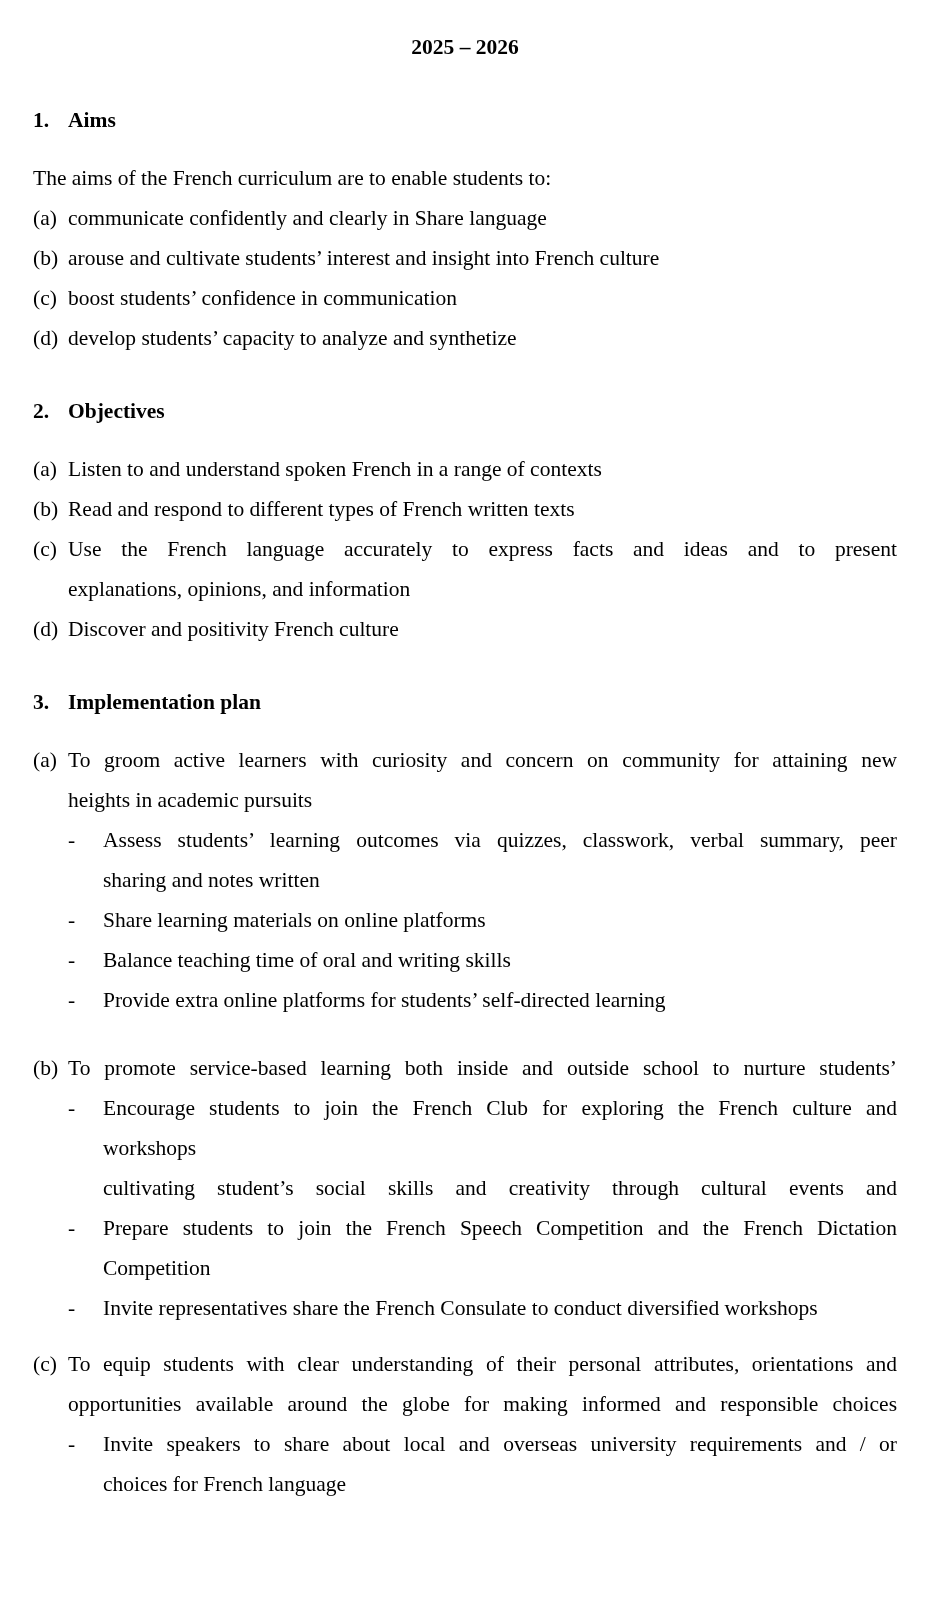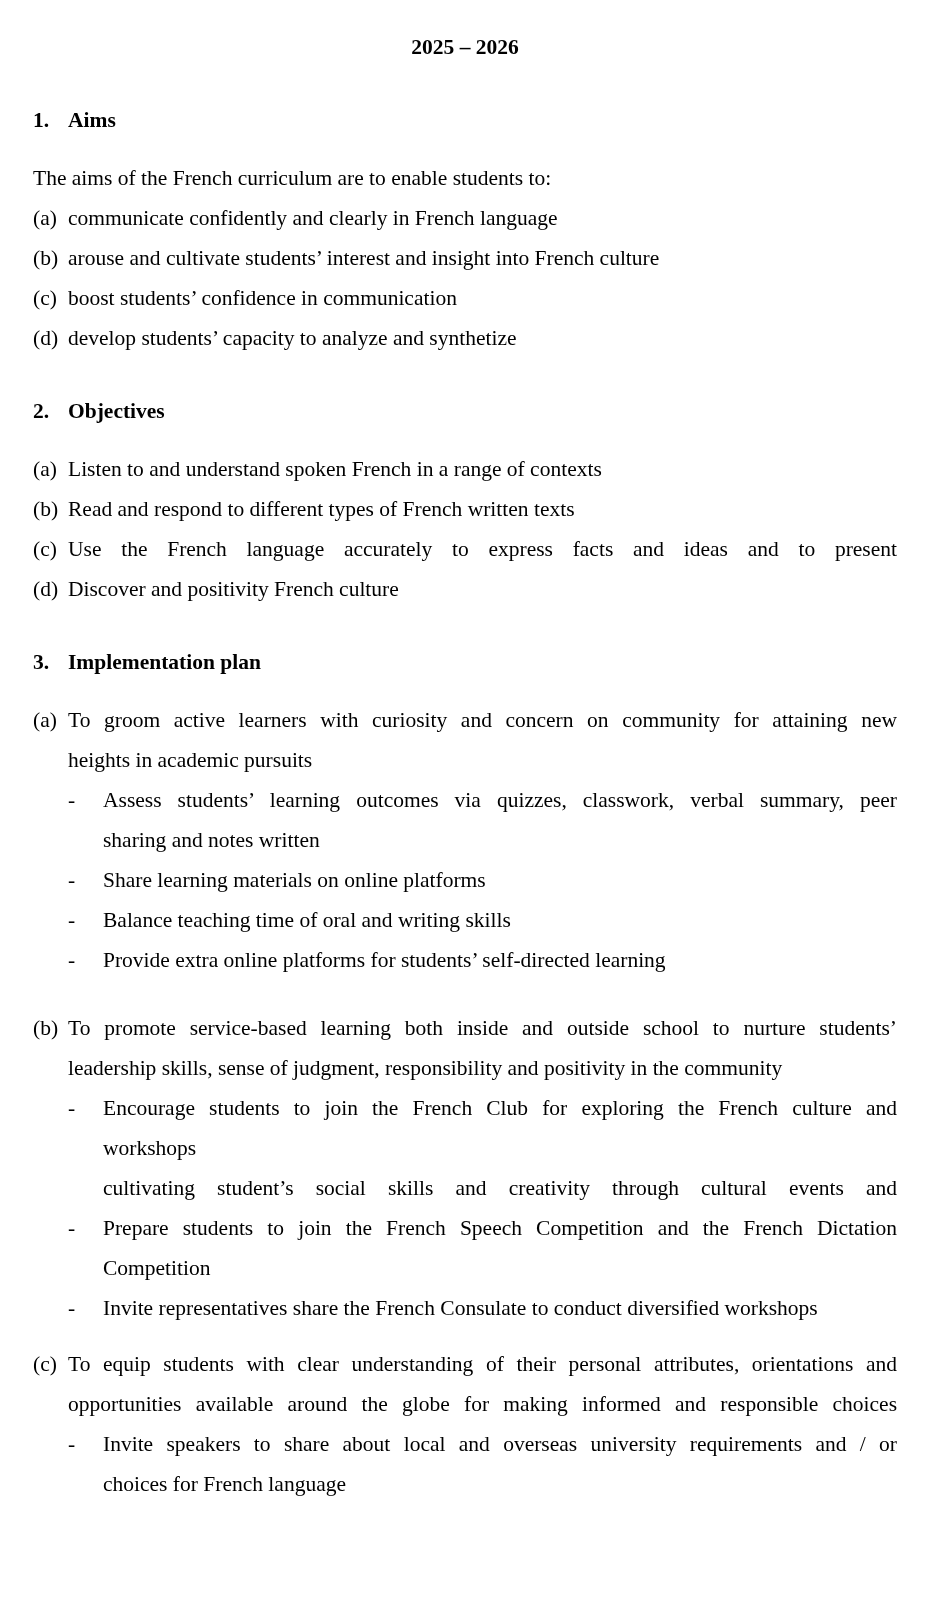--- a/index.html
+++ b/index.html
@@ -44,21 +44,21 @@
   <div>
     <div class="line h">
       <span class="lab">1.</span>
       <span class="txt">Aims</span>
     </div>
     <div class="line">
       <span class="txt">The aims of the French curriculum are to enable students to:</span>
     </div>
     <div class="line">
       <span class="lab">(a)</span>
-      <span class="txt">communicate confidently and clearly in French language</span>
+      <span class="txt">communicate confidently and clearly in Share language</span>
     </div>
     <div class="line">
       <span class="lab">(b)</span>
       <span class="txt">arouse and cultivate students’ interest and insight into French culture</span>
     </div>
     <div class="line">
       <span class="lab">(c)</span>
       <span class="txt">boost students’ confidence in communication</span>
     </div>
     <div class="line">
@@ -76,20 +76,23 @@
       <span class="lab">(a)</span>
       <span class="txt">Listen to and understand spoken French in a range of contexts</span>
     </div>
     <div class="line">
       <span class="lab">(b)</span>
       <span class="txt">Read and respond to different types of French written texts</span>
     </div>
     <div class="line j">
       <span class="lab">(c)</span>
       <span class="txt">Use the French language accurately to express facts and ideas and to present</span>
+    </div>
+    <div class="line c1">
+      <span class="txt">explanations, opinions, and information</span>
     </div>
     <div class="line">
       <span class="lab">(d)</span>
       <span class="txt">Discover and positivity French culture</span>
     </div>
   </div>
 
   <div>
     <div class="line h">
       <span class="lab">3.</span>
@@ -120,23 +123,20 @@
     </div>
     <div class="line b1">
       <span class="lab">-</span>
       <span class="txt">Provide extra online platforms for students’ self-directed learning</span>
     </div>
 
     <div class="line j mt28">
       <span class="lab">(b)</span>
       <span class="txt">To promote service-based learning both inside and outside school to nurture students’</span>
     </div>
-    <div class="line c1">
-      <span class="txt">leadership skills, sense of judgment, responsibility and positivity in the community</span>
-    </div>
     <div class="line b1 j">
       <span class="lab">-</span>
       <span class="txt">Encourage students to join the French Club for exploring the French culture and</span>
     </div>
     <div class="line c2">
       <span class="txt">workshops</span>
     </div>
     <div class="line c2 j">
       <span class="txt">cultivating student’s social skills and creativity through cultural events and</span>
     </div>

